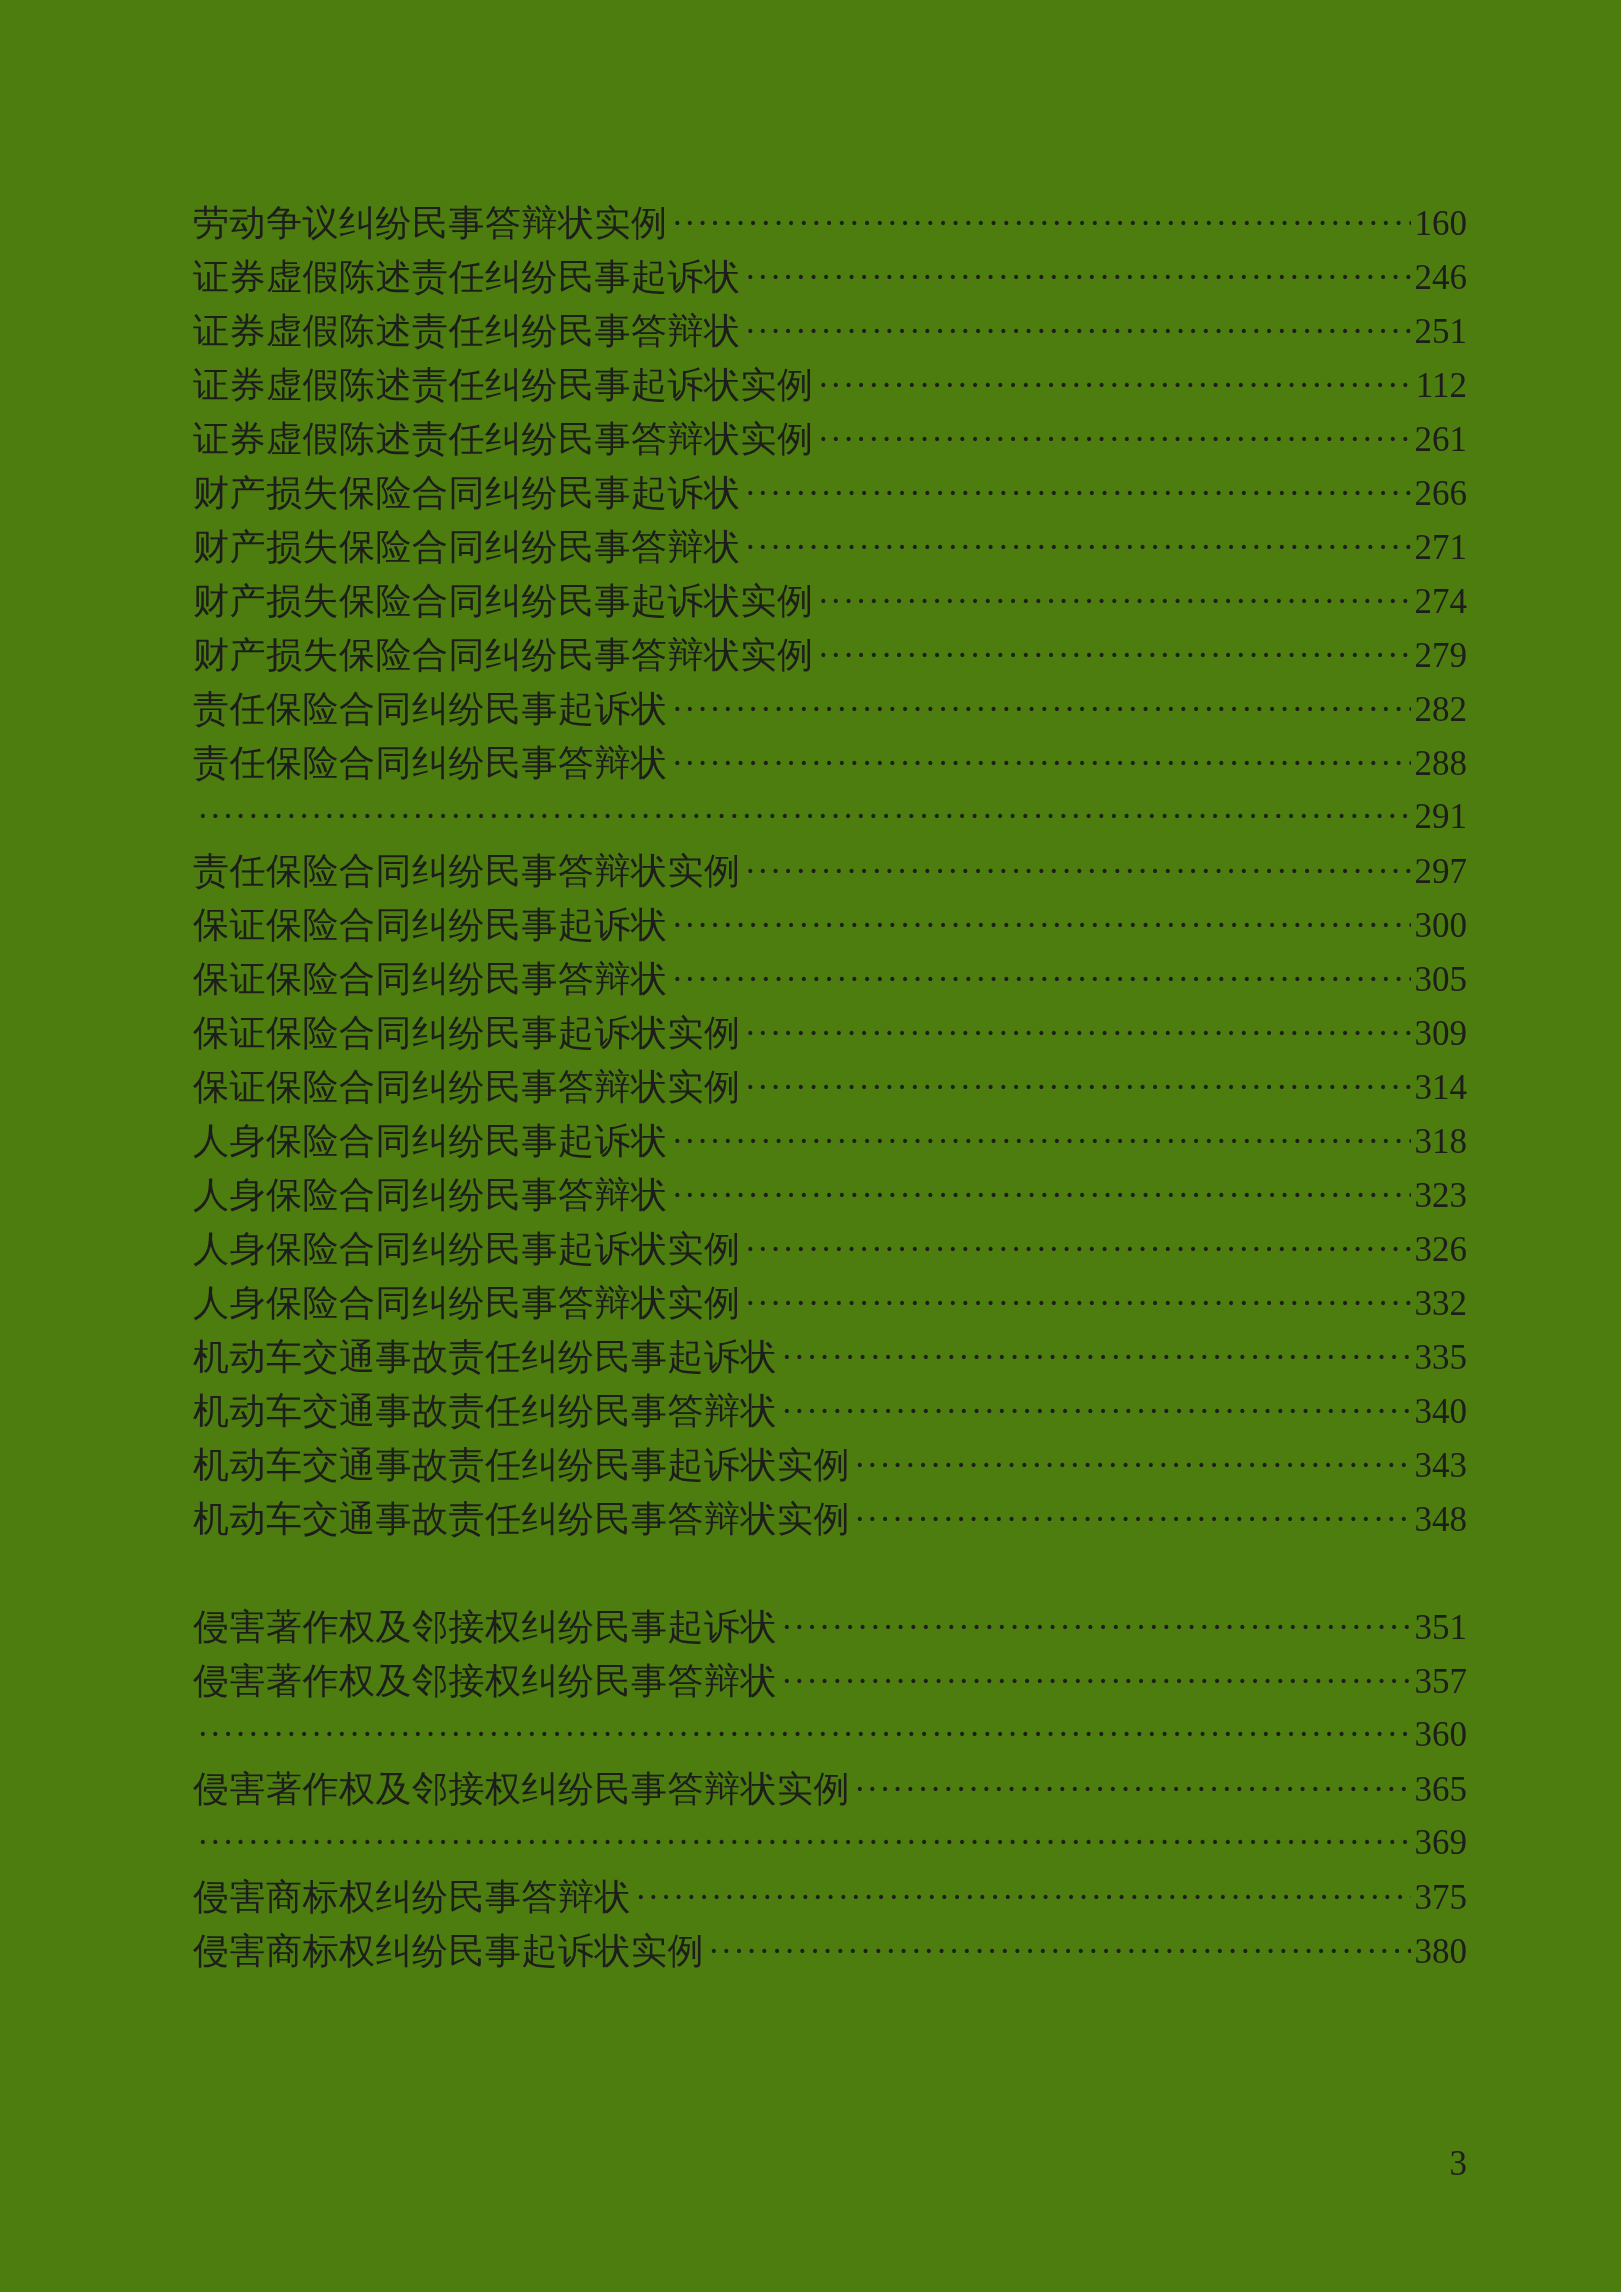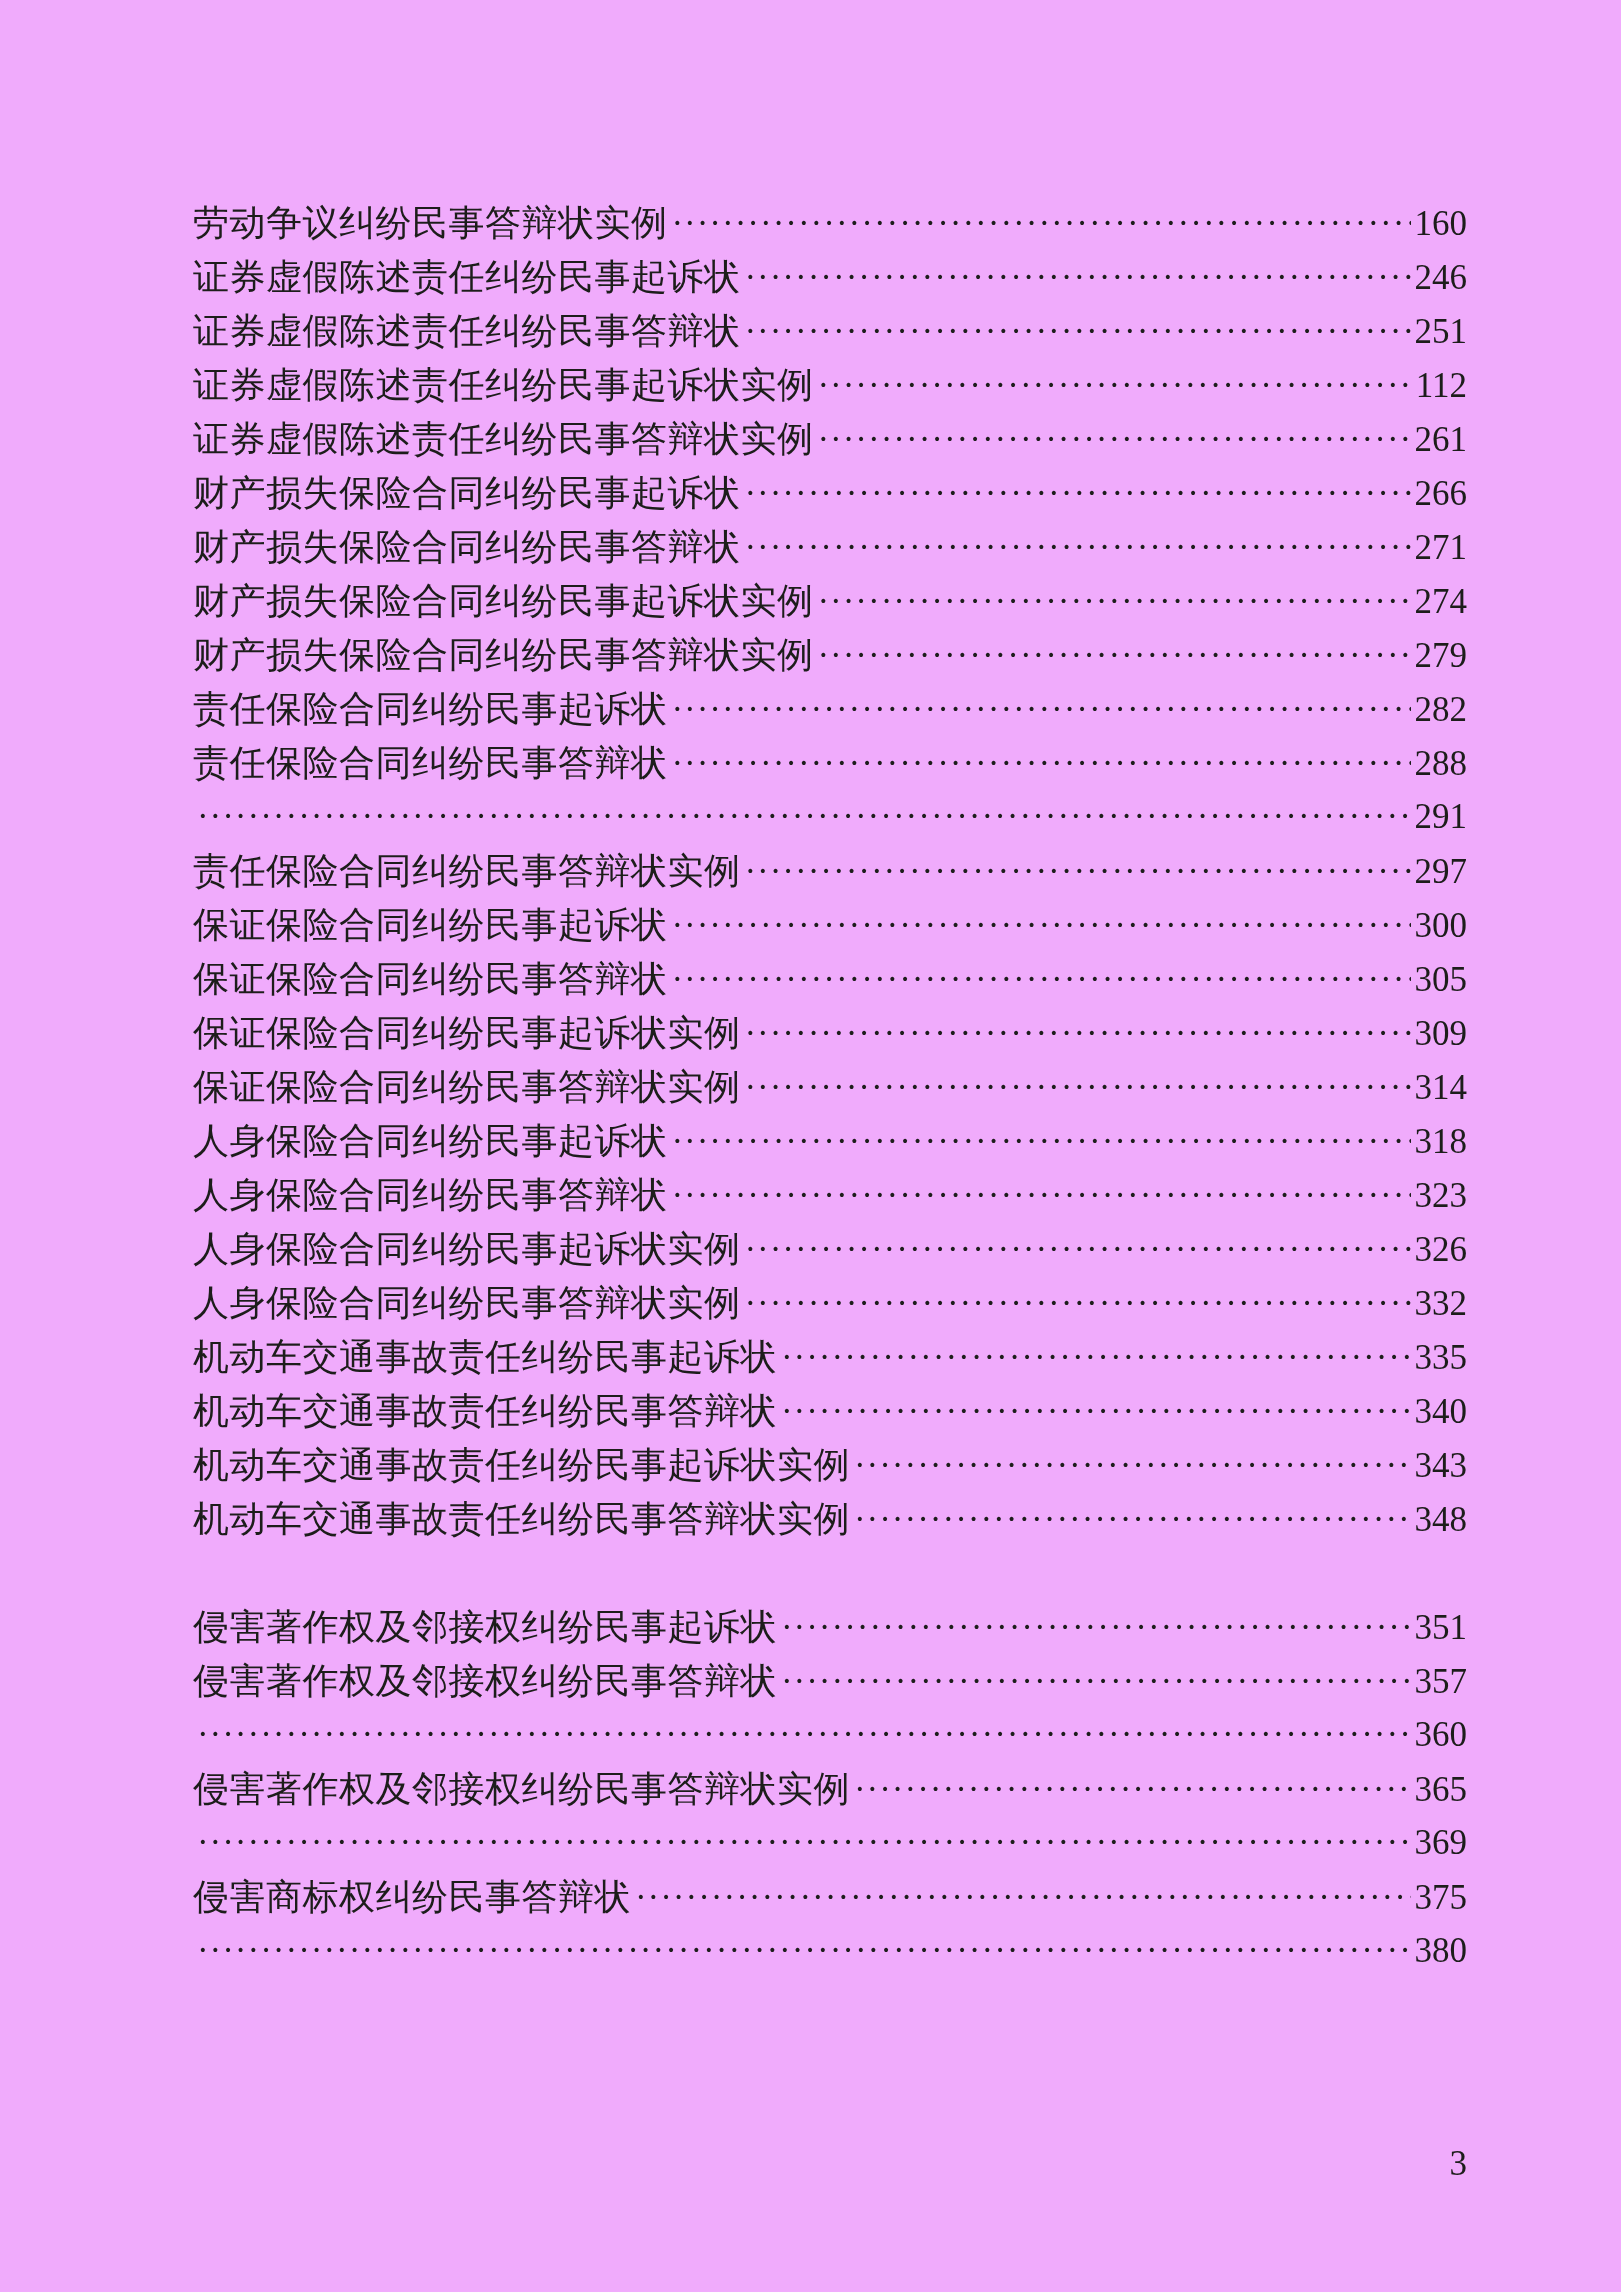--- a/index.html
+++ b/index.html
@@ -1,20 +1,20 @@
 <!DOCTYPE html>
 <html><head>
 <meta charset="utf-8">
 <style>
   html, body { margin: 0; padding: 0; background: #e8e8e8; }
   .page {
     position: relative;
     width: 1621px;
     height: 2293px;
-    background: #f0abfc;
+    background: #4d7c0f;
     margin: 0 auto;
     overflow: hidden;
     color: #1d1d1b;
     font-family: "Liberation Serif", "DejaVu Serif", serif;
   }
   .content {
     position: absolute;
     left: 193px;
     top: 196px;
     width: 1274px;
@@ -254,20 +254,21 @@
     <span class="toc-page">369</span>
   </div>
 
   <div class="toc-row">
     <span class="toc-title">侵害商标权纠纷民事答辩状</span>
     <span class="toc-leader" aria-hidden="true">········································································································································································································</span>
     <span class="toc-page">375</span>
   </div>
 
   <div class="toc-row">
+    <span class="toc-title">侵害商标权纠纷民事起诉状实例</span>
     <span class="toc-leader" aria-hidden="true">········································································································································································································</span>
     <span class="toc-page">380</span>
   </div>
 </div>
 
   </div>
 
   <div class="page-footer">3</div>
 </div>
 

